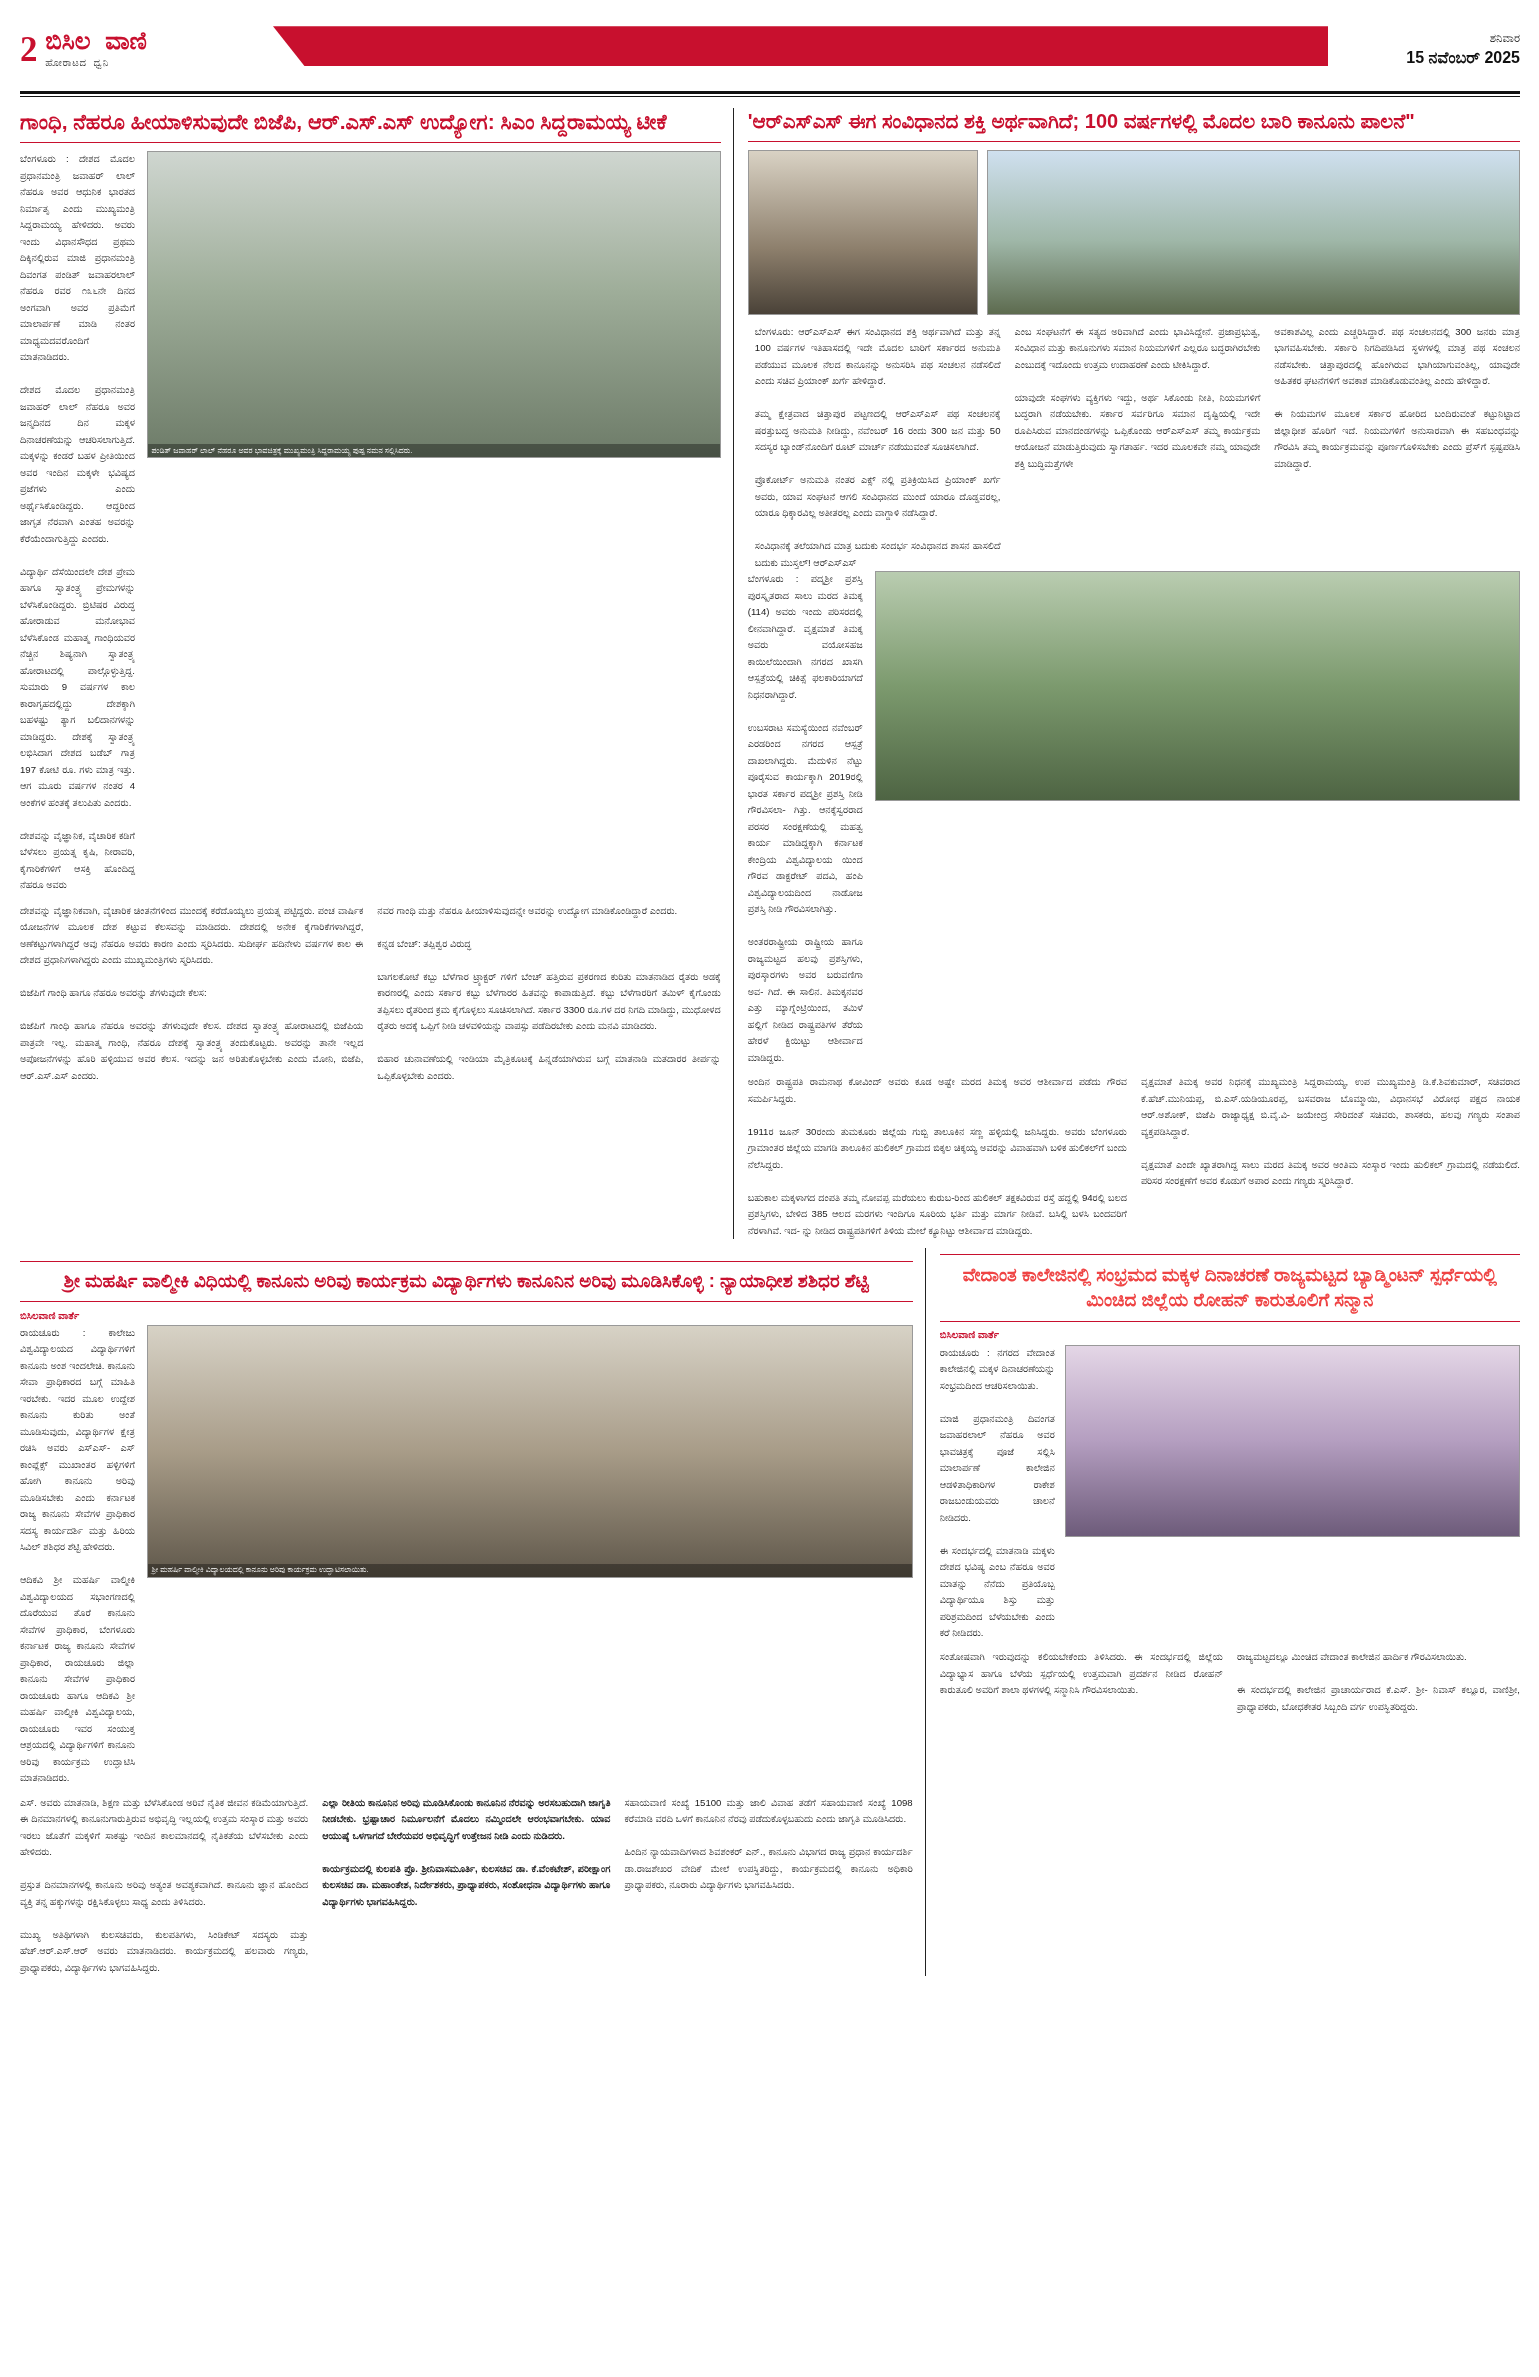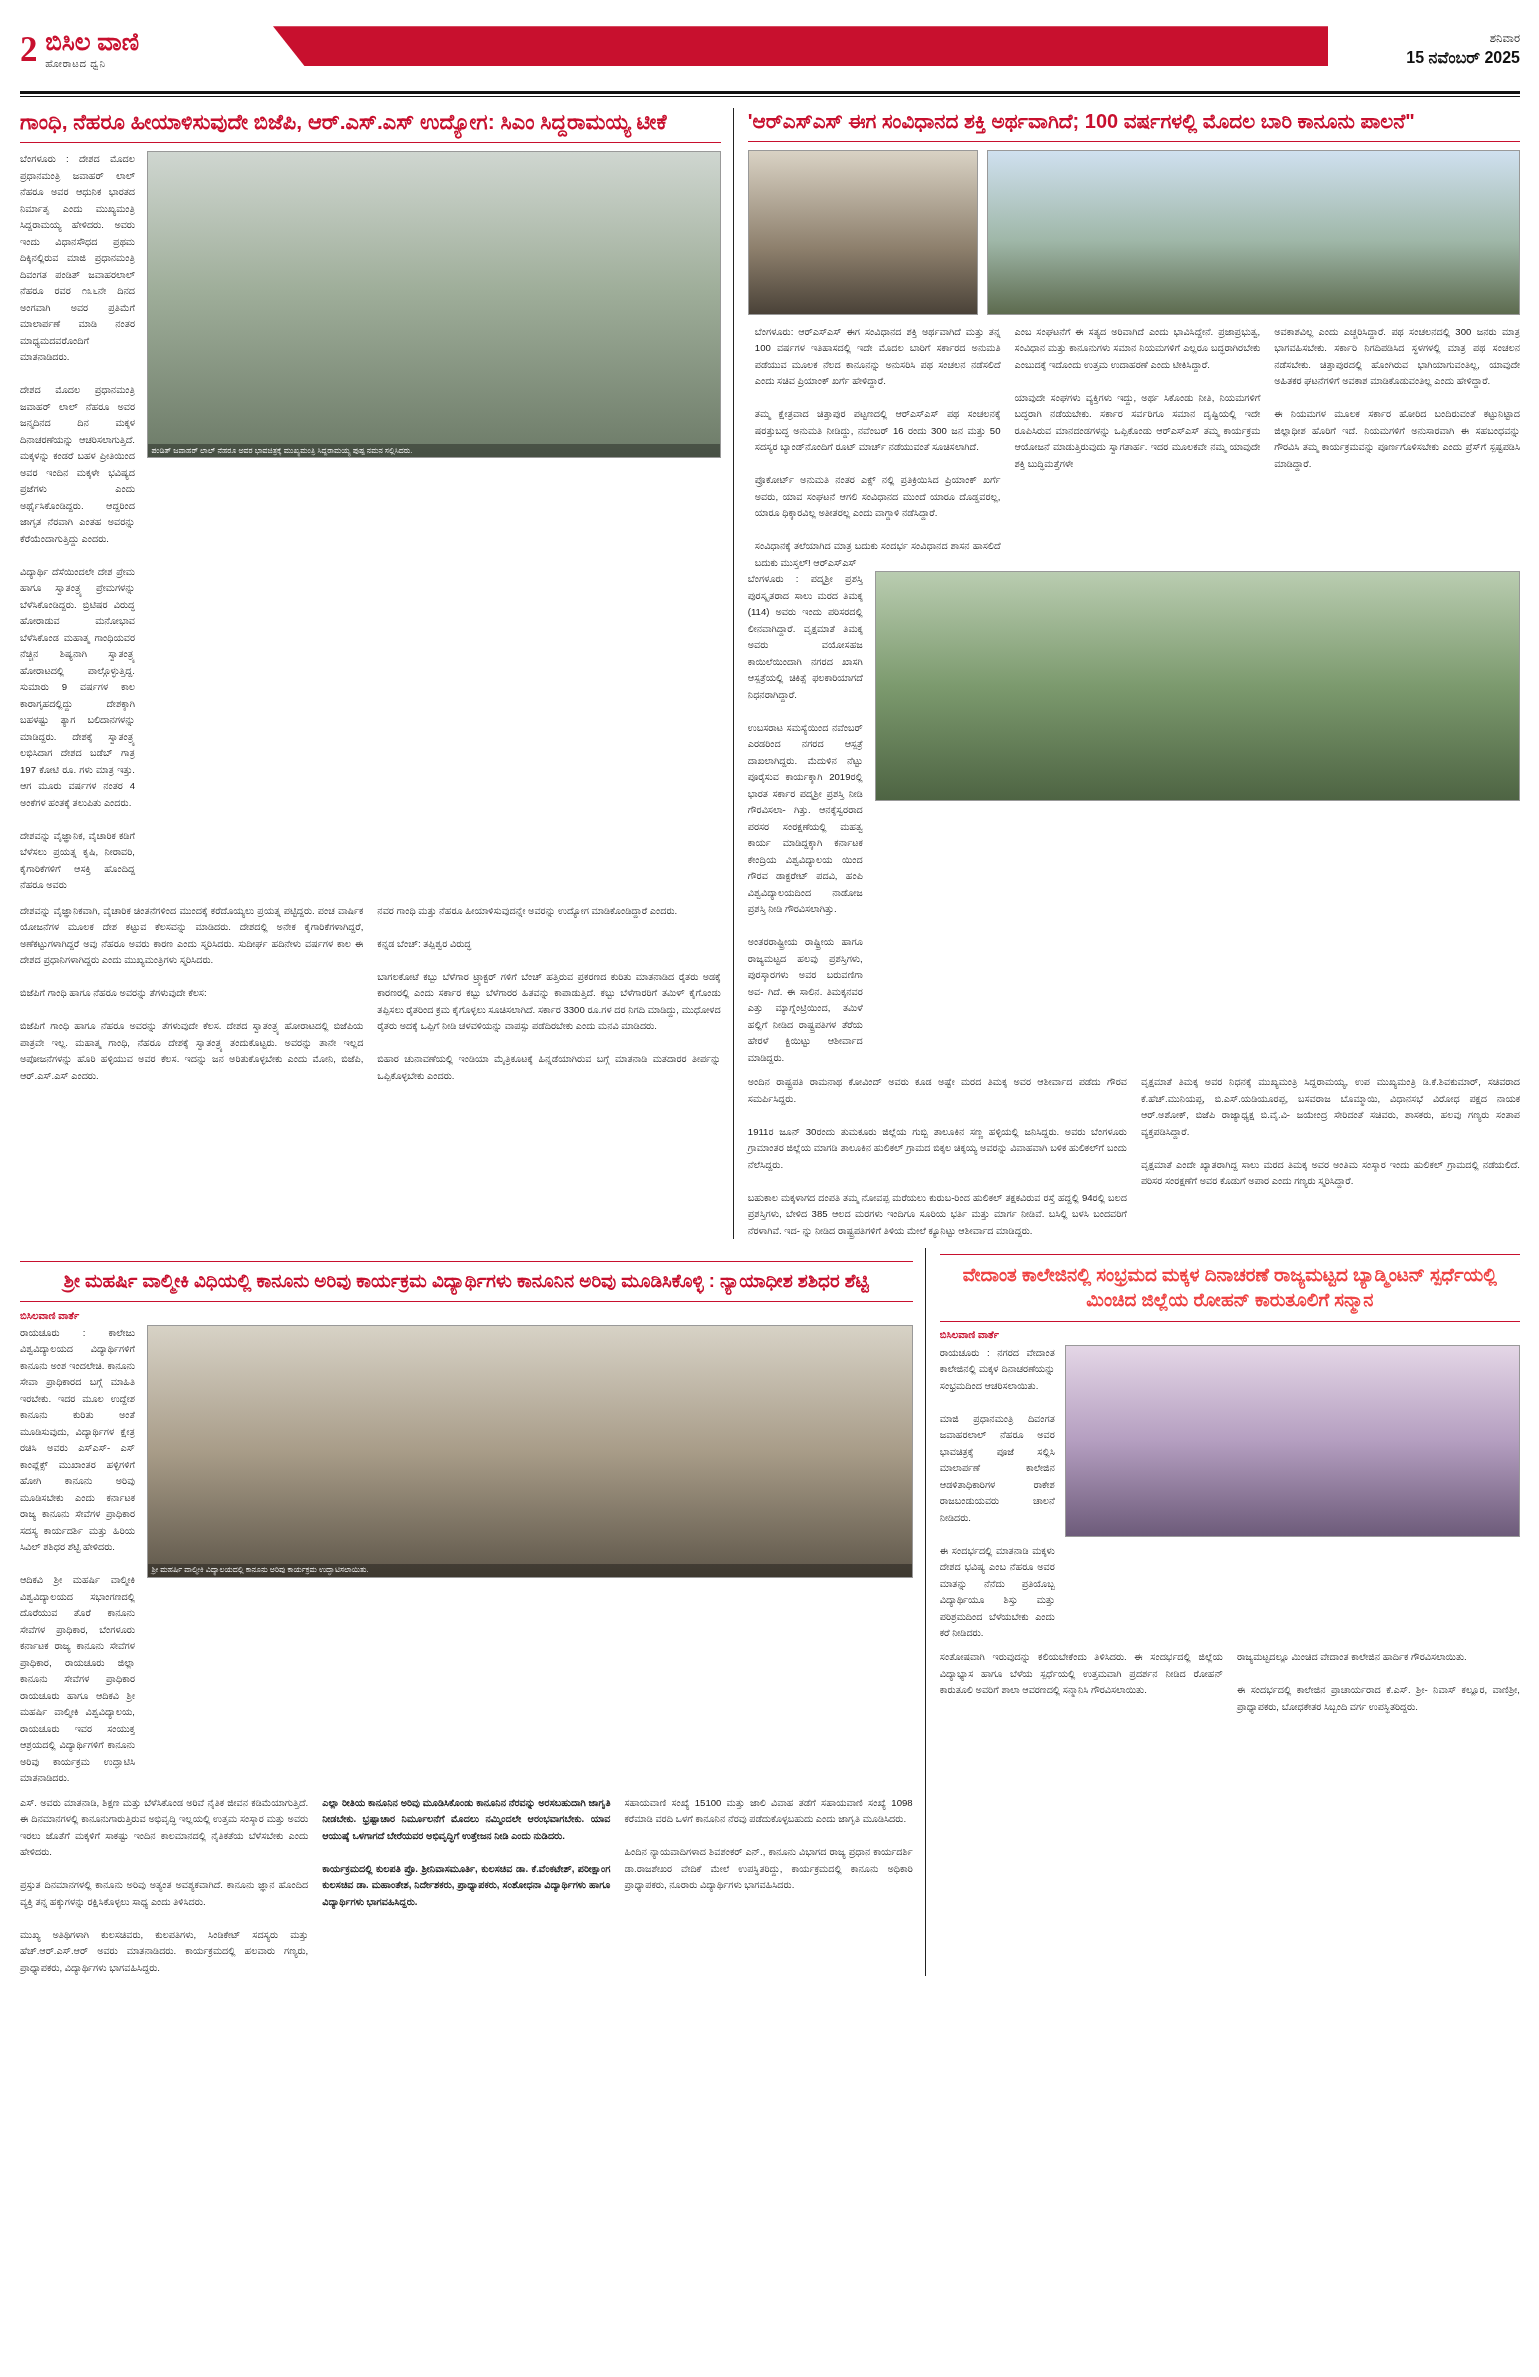--- a/index.html
+++ b/index.html
@@ -32,21 +32,21 @@
     padding-right: 17px;
     min-width: 253px;
   }
   .page-num {
     font-size: 35px;
     font-weight: bold;
     color: #c8102e;
     line-height: 1;
     font-family: "Liberation Serif", serif;
   }
-  .mast-title-wrap { display:flex; flex-direction:column; justify-content:space-between; }
+  .mast-title-wrap { display:flex; flex-direction:column; justify-content:space-between;font-family:Liberation Mono, monospace; }
   .mast-title {
     font-size: 24.5px;
     font-weight: bold;
     color: #c8102e;
     line-height: 1.05;
   }
   .mast-sub {
     font-size: 10px;
     color: #333;
     letter-spacing: 0.8px;
@@ -343,21 +343,21 @@
       <div class="ved-top">
         <div class="ved-col body-text" style="white-space:pre-line;">ರಾಯಚೂರು : ನಗರದ ವೇದಾಂತ ಕಾಲೇಜಿನಲ್ಲಿ ಮಕ್ಕಳ ದಿನಾಚರಣೆಯನ್ನು ಸಂಭ್ರಮದಿಂದ ಆಚರಿಸಲಾಯಿತು.
 
 ಮಾಜಿ ಪ್ರಧಾನಮಂತ್ರಿ ದಿವಂಗತ ಜವಾಹರಲಾಲ್ ನೆಹರೂ ಅವರ ಭಾವಚಿತ್ರಕ್ಕೆ ಪೂಜೆ ಸಲ್ಲಿಸಿ ಮಾಲಾರ್ಪಣೆ ಕಾಲೇಜಿನ ಆಡಳಿತಾಧಿಕಾರಿಗಳ ರಾಕೇಶ ರಾಜಬಂಡುಯವರು ಚಾಲನೆ ನೀಡಿದರು.
 
 ಈ ಸಂದರ್ಭದಲ್ಲಿ ಮಾತನಾಡಿ ಮಕ್ಕಳು ದೇಶದ ಭವಿಷ್ಯ ಎಂಬ ನೆಹರೂ ಅವರ ಮಾತನ್ನು ನೆನೆದು ಪ್ರತಿಯೊಬ್ಬ ವಿದ್ಯಾರ್ಥಿಯೂ ಶಿಸ್ತು ಮತ್ತು ಪರಿಶ್ರಮದಿಂದ ಬೆಳೆಯಬೇಕು ಎಂದು ಕರೆ ನೀಡಿದರು.</div>
         <div class="photo ph-grp ved-photo"></div>
       </div>
 
       <div class="ved-lower">
-        <div class="body-text" style="white-space:pre-line;">ಸಂತೋಷವಾಗಿ ಇರುವುದನ್ನು ಕಲಿಯಬೇಕೆಂದು ತಿಳಿಸಿದರು. ಈ ಸಂದರ್ಭದಲ್ಲಿ ಜಿಲ್ಲೆಯ ವಿದ್ಯಾಭ್ಯಾಸ ಹಾಗೂ ಬೆಳೆಯ ಸ್ಪರ್ಧೆಯಲ್ಲಿ ಉತ್ತಮವಾಗಿ ಪ್ರದರ್ಶನ ನೀಡಿದ ರೋಹನ್ ಕಾರುತೂಲಿ ಅವರಿಗೆ ಶಾಲಾ ಆವರಣದಲ್ಲಿ ಸನ್ಮಾನಿಸಿ ಗೌರವಿಸಲಾಯಿತು.</div>
+        <div class="body-text" style="white-space:pre-line;">ಸಂತೋಷವಾಗಿ ಇರುವುದನ್ನು ಕಲಿಯಬೇಕೆಂದು ತಿಳಿಸಿದರು. ಈ ಸಂದರ್ಭದಲ್ಲಿ ಜಿಲ್ಲೆಯ ವಿದ್ಯಾಭ್ಯಾಸ ಹಾಗೂ ಬೆಳೆಯ ಸ್ಪರ್ಧೆಯಲ್ಲಿ ಉತ್ತಮವಾಗಿ ಪ್ರದರ್ಶನ ನೀಡಿದ ರೋಹನ್ ಕಾರುತೂಲಿ ಅವರಿಗೆ ಶಾಲಾ ಥಳಗಳಲ್ಲಿ ಸನ್ಮಾನಿಸಿ ಗೌರವಿಸಲಾಯಿತು.</div>
         <div class="body-text" style="white-space:pre-line;">ರಾಜ್ಯಮಟ್ಟದಲ್ಲೂ ಮಿಂಚಿದ ವೇದಾಂತ ಕಾಲೇಜಿನ ಹಾರ್ದಿಕ ಗೌರವಿಸಲಾಯಿತು.
 
 ಈ ಸಂದರ್ಭದಲ್ಲಿ ಕಾಲೇಜಿನ ಪ್ರಾಚಾರ್ಯರಾದ ಕೆ.ಎಸ್. ಶ್ರೀ- ನಿವಾಸ್ ಕಲ್ಲೂರ, ವಾಣಿಶ್ರೀ, ಪ್ರಾಧ್ಯಾಪಕರು, ಬೋಧಕೇತರ ಸಿಬ್ಬಂದಿ ವರ್ಗ ಉಪಸ್ಥಿತರಿದ್ದರು.</div>
       </div>
     </div>
   </div>
 
 </div>
 
 

